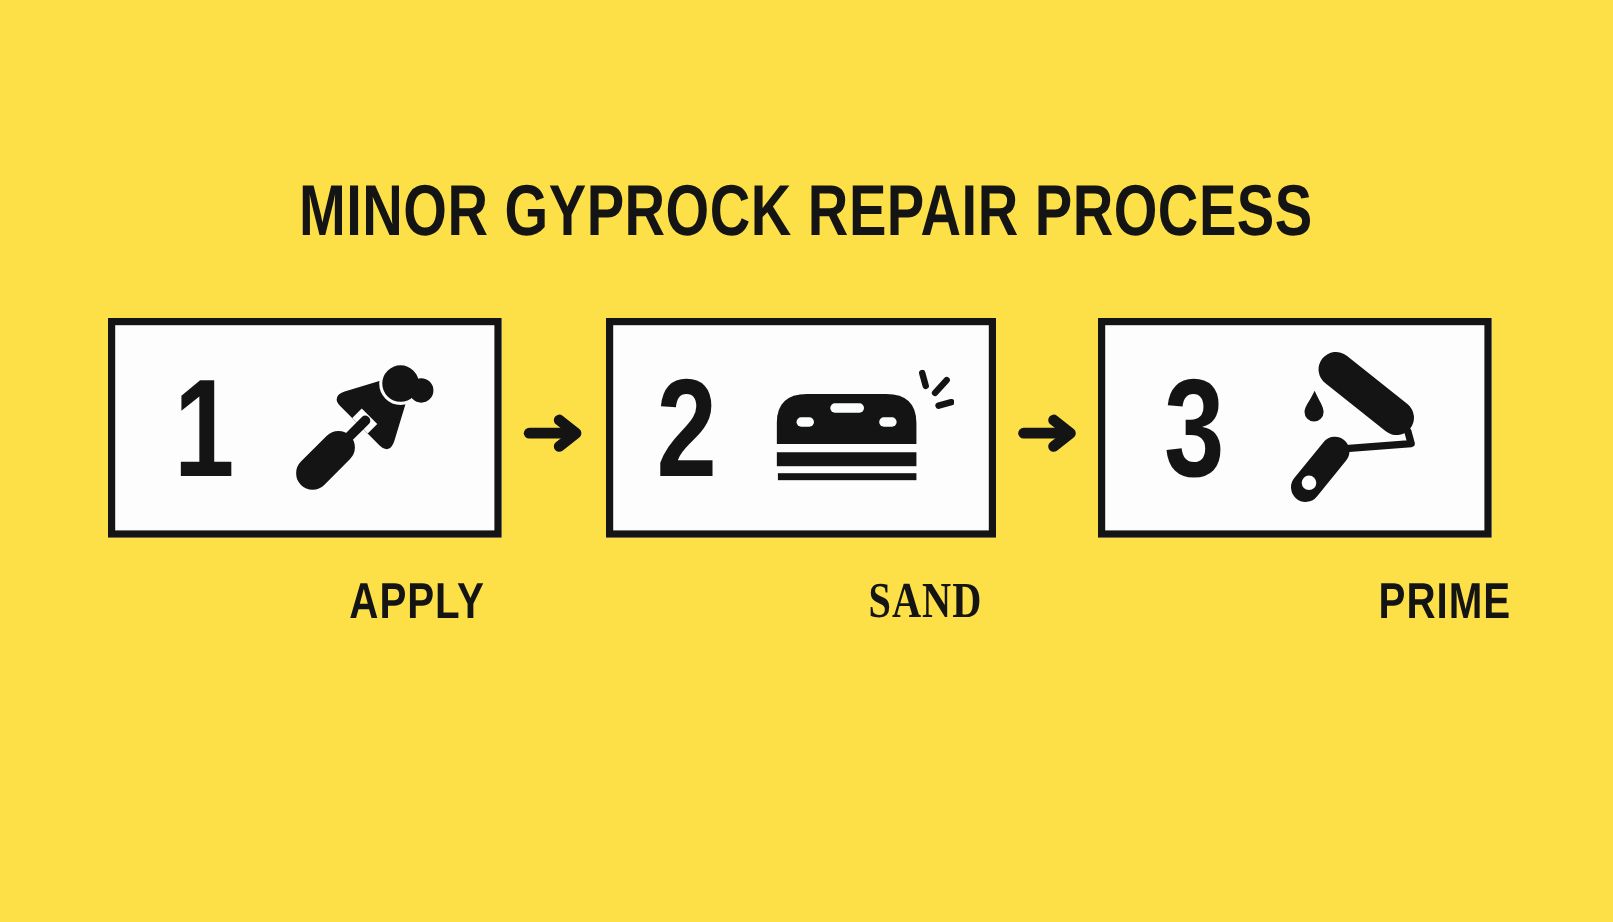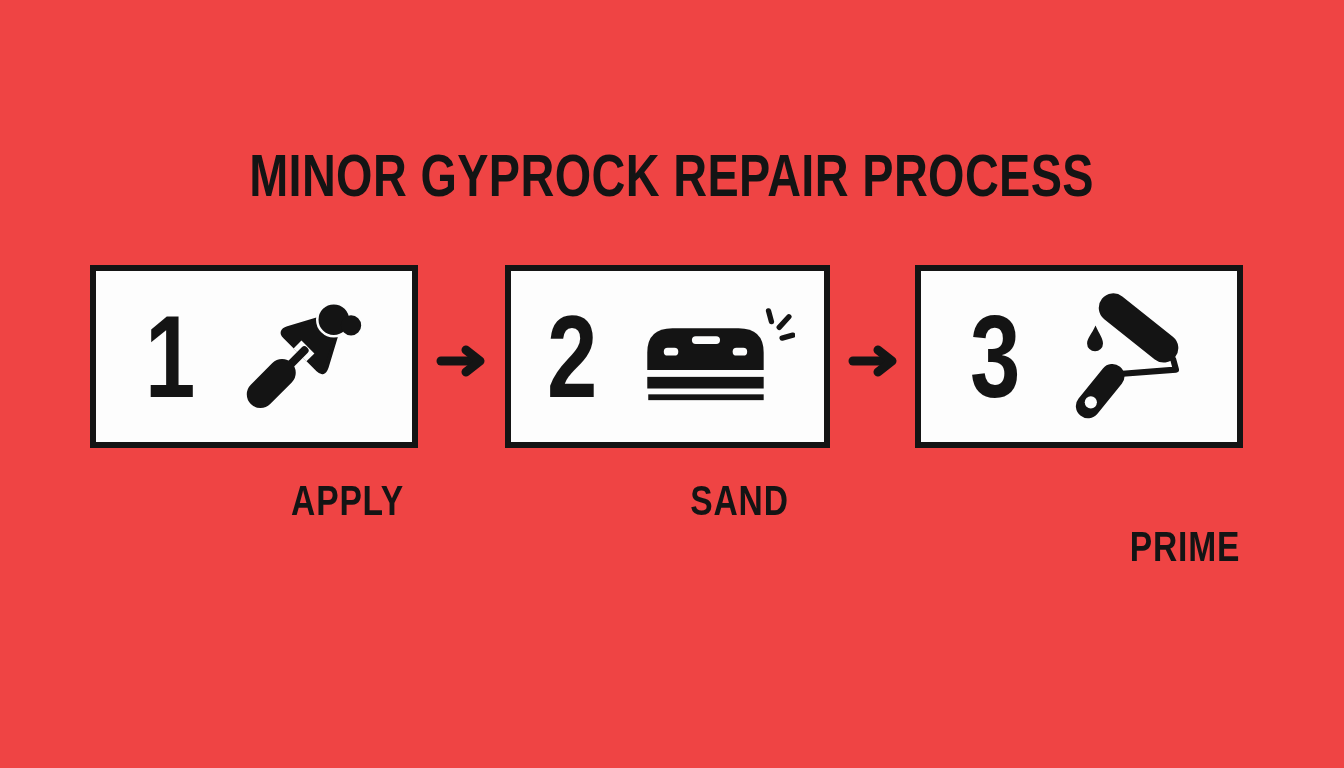--- a/index.html
+++ b/index.html
@@ -5,21 +5,21 @@
   * { margin: 0; padding: 0; box-sizing: border-box; }
   html, body { width: 1344px; height: 768px; }
   body {
     font-family: "Liberation Sans", sans-serif;
     background: #ffffff;
   }
   .canvas {
     position: relative;
     width: 1344px;
     height: 768px;
-    background: #ef4444;
+    background: #fde047;
     overflow: hidden;
     color: #141414;
   }
   .title-wrap {
     position: absolute;
     top: 146px;
     left: 0;
     width: 1344px;
     text-align: center;
   }
@@ -62,22 +62,22 @@
     top: 344px;
   }
   .arrow-1 { left: 435px; }
   .arrow-2 { left: 847px; }
   .step-label-wrap {
     position: absolute;
     top: 480px;
     text-align: right;
   }
   .label-1 { left: 90px;  width: 328px; }
-  .label-2 { left: 476px; width: 325px; }
-  .label-3 { left: 926px; width: 328px; margin-top: 46px; }
+  .label-2 { left: 505px; width: 325px; font-family: Liberation Serif, serif; }
+  .label-3 { left: 945px; width: 328px; }
   .step-label {
     display: inline-block;
     font-size: 42px;
     font-weight: 700;
     line-height: 1;
     letter-spacing: 1px;
     transform: scaleX(0.8);
     transform-origin: center;
     color: #141414;
   }

